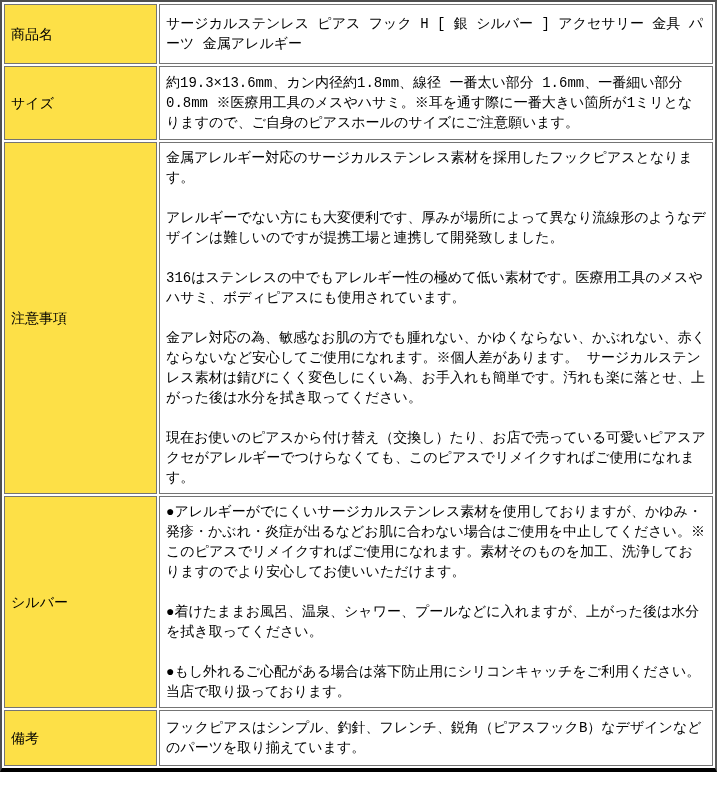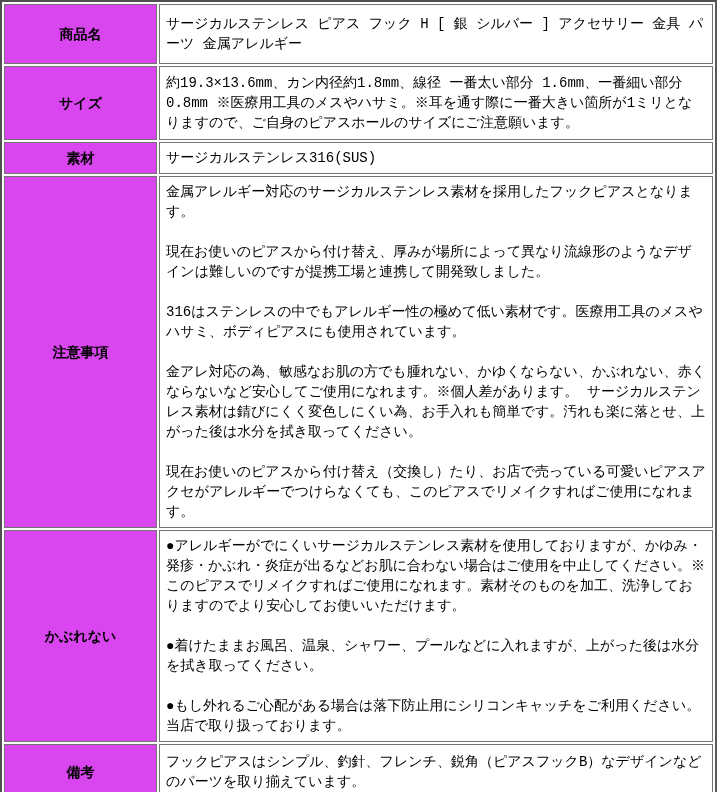--- a/index.html
+++ b/index.html
@@ -27,24 +27,23 @@
   td {
     border: 1px solid #747474;
     padding: 5px 6px;
     font-size: 14px;
     line-height: 20px;
     color: #000000;
     vertical-align: middle;
     word-break: break-all;
   }
   td.hdr {
-    background: #d946ef;
+    background: #fde047;
     width: 139px;
-    text-align: center;
-    font-weight: bold;
+    font-weight: normal;
   }
   td.val .para {
     margin: 0;
     font-family: Liberation Mono, monospace;
   }
   td.val .para + .para {
     margin-top: 20px; 
   }
   tr.r-name td.val  { height: 48px; }
   tr.r-size td.val  { height: 62px; }
@@ -61,37 +60,31 @@
       <p class="para">サージカルステンレス ピアス フック H [ 銀 シルバー ] アクセサリー 金具 パーツ 金属アレルギー</p>
     </td>
   </tr>
   <tr class="r-size">
     <td class="hdr">サイズ</td>
     <td class="val">
       <p class="para">約19.3×13.6mm、カン内径約1.8mm、線径 一番太い部分 1.6mm、一番細い部分 0.8mm ※医療用工具のメスやハサミ。※耳を通す際に一番大きい箇所が1ミリとなりますので、ご自身のピアスホールのサイズにご注意願います。</p>
     </td>
   </tr>
   <tr>
-    <td class="hdr">素材</td>
-    <td class="val">
-      <p class="para">サージカルステンレス316(SUS)</p>
-    </td>
-  </tr>
-  <tr>
     <td class="hdr">注意事項</td>
     <td class="val">
       <p class="para">金属アレルギー対応のサージカルステンレス素材を採用したフックピアスとなります。</p>
-      <p class="para">現在お使いのピアスから付け替え、厚みが場所によって異なり流線形のようなデザインは難しいのですが提携工場と連携して開発致しました。</p>
+      <p class="para">アレルギーでない方にも大変便利です、厚みが場所によって異なり流線形のようなデザインは難しいのですが提携工場と連携して開発致しました。</p>
       <p class="para">316はステンレスの中でもアレルギー性の極めて低い素材です。医療用工具のメスやハサミ、ボディピアスにも使用されています。</p>
       <p class="para">金アレ対応の為、敏感なお肌の方でも腫れない、かゆくならない、かぶれない、赤くならないなど安心してご使用になれます。※個人差があります。 サージカルステンレス素材は錆びにくく変色しにくい為、お手入れも簡単です。汚れも楽に落とせ、上がった後は水分を拭き取ってください。</p>
       <p class="para">現在お使いのピアスから付け替え（交換し）たり、お店で売っている可愛いピアスアクセがアレルギーでつけらなくても、このピアスでリメイクすればご使用になれます。</p>
     </td>
   </tr>
   <tr>
-    <td class="hdr">かぶれない</td>
+    <td class="hdr">シルバー</td>
     <td class="val">
       <p class="para">●アレルギーがでにくいサージカルステンレス素材を使用しておりますが、かゆみ・発疹・かぶれ・炎症が出るなどお肌に合わない場合はご使用を中止してください。※このピアスでリメイクすればご使用になれます。素材そのものを加工、洗浄しておりますのでより安心してお使いいただけます。</p>
       <p class="para">●着けたままお風呂、温泉、シャワー、プールなどに入れますが、上がった後は水分を拭き取ってください。</p>
       <p class="para">●もし外れるご心配がある場合は落下防止用にシリコンキャッチをご利用ください。当店で取り扱っております。</p>
     </td>
   </tr>
   <tr class="r-note">
     <td class="hdr">備考</td>
     <td class="val">
       <p class="para">フックピアスはシンプル、釣針、フレンチ、鋭角（ピアスフックB）なデザインなどのパーツを取り揃えています。</p>

